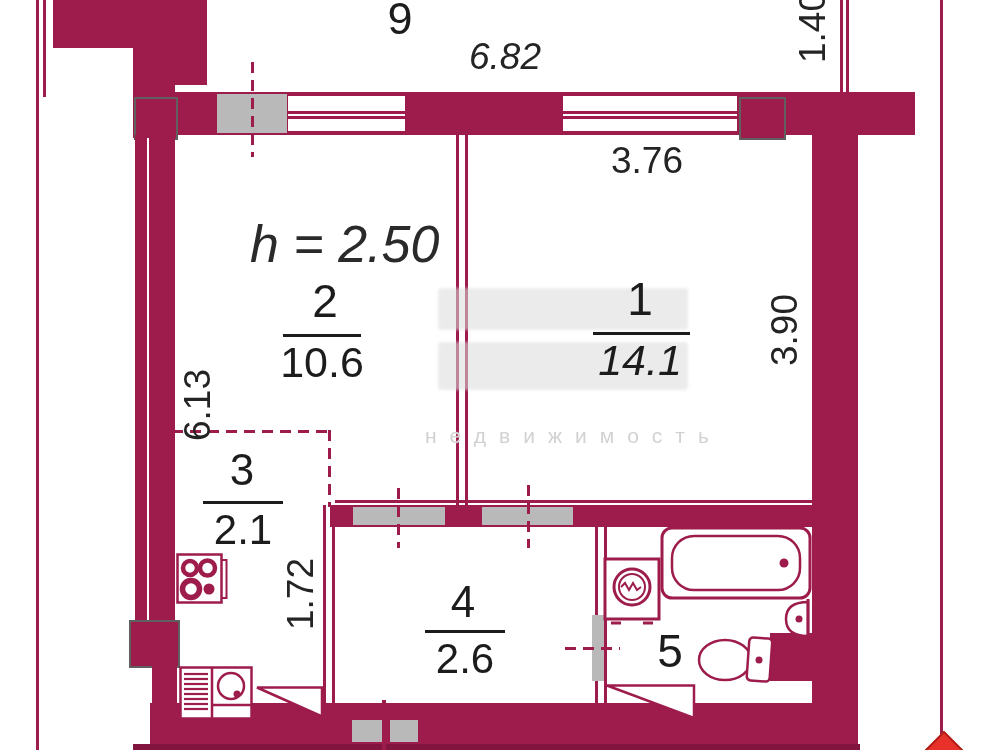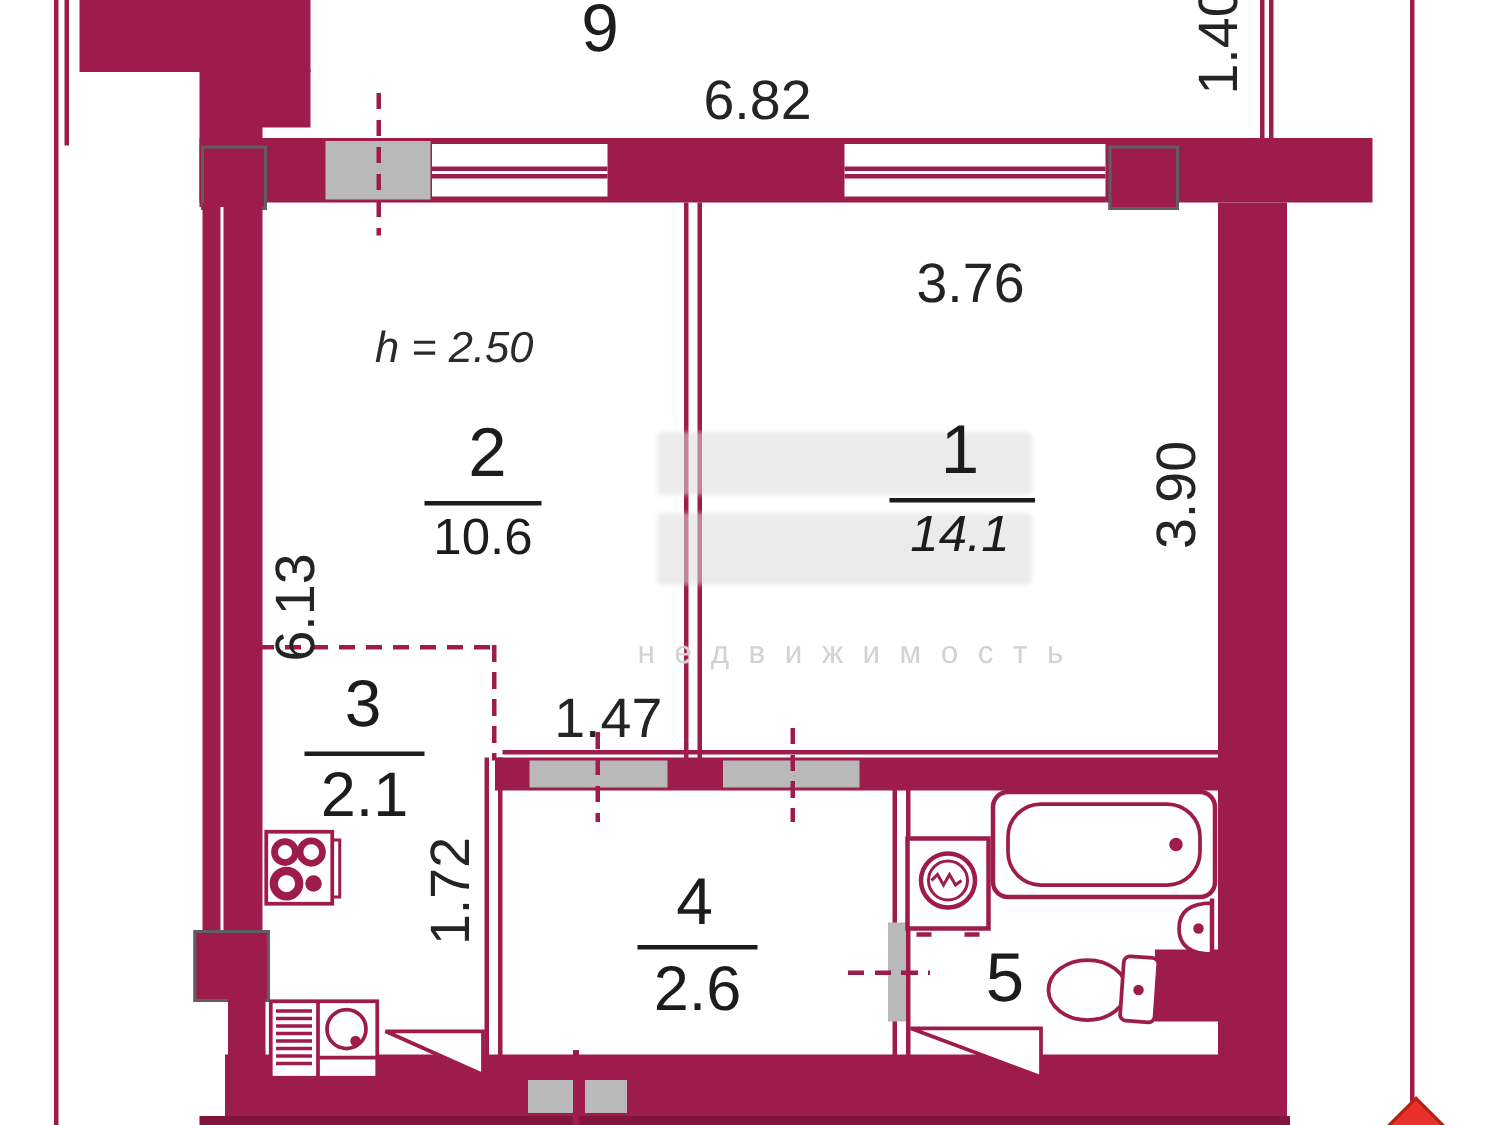--- a/index.html
+++ b/index.html
@@ -13,23 +13,23 @@
   .vent{position:absolute;background:#9d1c4c;border:2px solid #5f5f5f;box-sizing:border-box;}
   .winwhite{position:absolute;background:#fff;}
   .dline-v{position:absolute;width:3px;
     background:repeating-linear-gradient(to bottom,#9d1c4c 0 11px,transparent 11px 18px);}
   .dline-h{position:absolute;height:3px;
     background:repeating-linear-gradient(to right,#9d1c4c 0 11px,transparent 11px 18px);}
   .dim{position:absolute;color:#242424;font-size:37px;line-height:1;text-align:center;white-space:nowrap;}
   .dim-v{position:absolute;color:#242424;font-size:37px;line-height:1;white-space:nowrap;
          transform:translate(-50%,-50%) rotate(-90deg);}
   .roomnum{position:absolute;color:#1c1c1c;font-size:46px;line-height:1;text-align:center;white-space:nowrap;}
-  .roomarea{position:absolute;color:#1c1c1c;font-size:34px;line-height:1;text-align:center;white-space:nowrap;}
+  .roomarea{position:absolute;color:#1c1c1c;font-size:43px;line-height:1;text-align:center;white-space:nowrap;}
   .fracline{position:absolute;height:3px;background:#1c1c1c;}
-  .hlabel{position:absolute;color:#2a2a2a;font-size:29px;font-style:italic;line-height:1;white-space:nowrap;}
+  .hlabel{position:absolute;color:#2a2a2a;font-size:52px;font-style:italic;line-height:1;white-space:nowrap;}
   .wm-site{position:absolute;color:rgba(214,214,214,0.95);font-size:34px;letter-spacing:1px;
     text-shadow:-1px -1px 0 rgba(255,255,255,.85),1px 1px 1px rgba(110,110,110,.45);}
   .wm-block{position:absolute;background:#dcdcdc;opacity:.55;filter:blur(1.5px);border-radius:4px;}
   .wm-caption{position:absolute;color:#d2d2d2;font-size:21px;letter-spacing:13px;white-space:nowrap;
     text-shadow:0 0 1px #fff;}
   .diamond{position:absolute;width:26px;height:26px;background:#e8312a;border:2px solid #b22018;
     transform:rotate(45deg);}
   svg{position:absolute;overflow:visible;}
   .fx{stroke:#9d1c4c;fill:#fff;}
 </style>
@@ -156,42 +156,41 @@
     <ellipse class="fx" cx="30" cy="24" rx="26" ry="20" stroke-width="2.5"></ellipse>
     <rect class="fx" x="53" y="2" width="23" height="43" rx="4" stroke-width="2.5" transform="rotate(4 64 23)"></rect>
     <circle cx="64" cy="24" r="3.5" fill="#9d1c4c"></circle>
   </svg>
 
   <div class="wm-block" style="left:438px;top:288px;width:250px;height:42px;"></div>
   <div class="wm-block" style="left:438px;top:342px;width:250px;height:48px;"></div>
   <div class="wm-caption" style="left:425px;top:424px;">недвижимость</div>
 
   <div class="roomnum" style="left:370px;top:-4px;width:60px;font-size:45px;">9</div>
-  <div class="dim" style="left:450px;top:48px;width:110px;">6.82</div>
+  <div class="dim" style="left:450px;top:38px;width:110px;font-style:italic;">6.82</div>
   <div class="dim-v" style="left:812px;top:27px;">1.40</div>
-  <div class="dim" style="left:592px;top:142px;width:110px;margin-top:28px;">3.76</div>
+  <div class="dim" style="left:592px;top:142px;width:110px;">3.76</div>
 
   <div class="hlabel" style="left:250px;top:218px;">h = 2.50</div>
 
   <div class="roomnum" style="left:290px;top:278px;width:70px;">2</div>
   <div class="fracline" style="left:283px;top:334px;width:78px;"></div>
   <div class="roomarea" style="left:272px;top:341px;width:100px;">10.6</div>
 
   <div class="roomnum" style="left:610px;top:276px;width:60px;">1</div>
   <div class="fracline" style="left:593px;top:332px;width:97px;"></div>
   <div class="roomarea" style="left:580px;top:339px;width:120px;font-style:italic;">14.1</div>
 
   <div class="dim-v" style="left:784px;top:330px;">3.90</div>
   <div class="dim-v" style="left:197px;top:405px;">6.13</div>
 
   <div class="roomnum" style="left:212px;top:448px;width:60px;font-size:44px;">3</div>
   <div class="fracline" style="left:203px;top:501px;width:80px;"></div>
   <div class="roomarea" style="left:193px;top:509px;width:100px;font-size:42px;">2.1</div>
 
-  <div class="dim" style="left:358px;top:460px;width:95px;">1.47</div>
   <div class="dim-v" style="left:300px;top:594px;">1.72</div>
 
   <div class="roomnum" style="left:433px;top:580px;width:60px;font-size:44px;">4</div>
   <div class="fracline" style="left:425px;top:630px;width:80px;"></div>
   <div class="roomarea" style="left:415px;top:638px;width:100px;font-size:42px;">2.6</div>
 
   <div class="roomnum" style="left:645px;top:628px;width:50px;">5</div>
 
   <div class="diamond" style="left:929px;top:737px;"></div>
 

